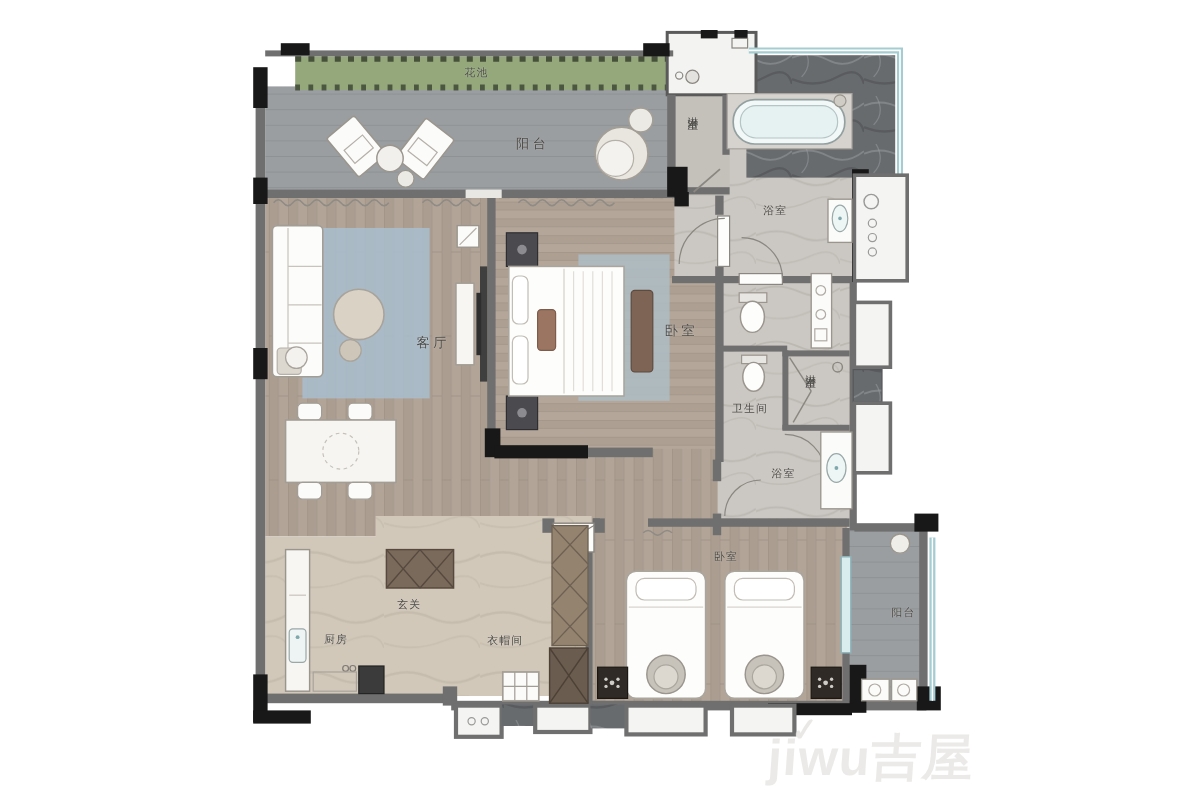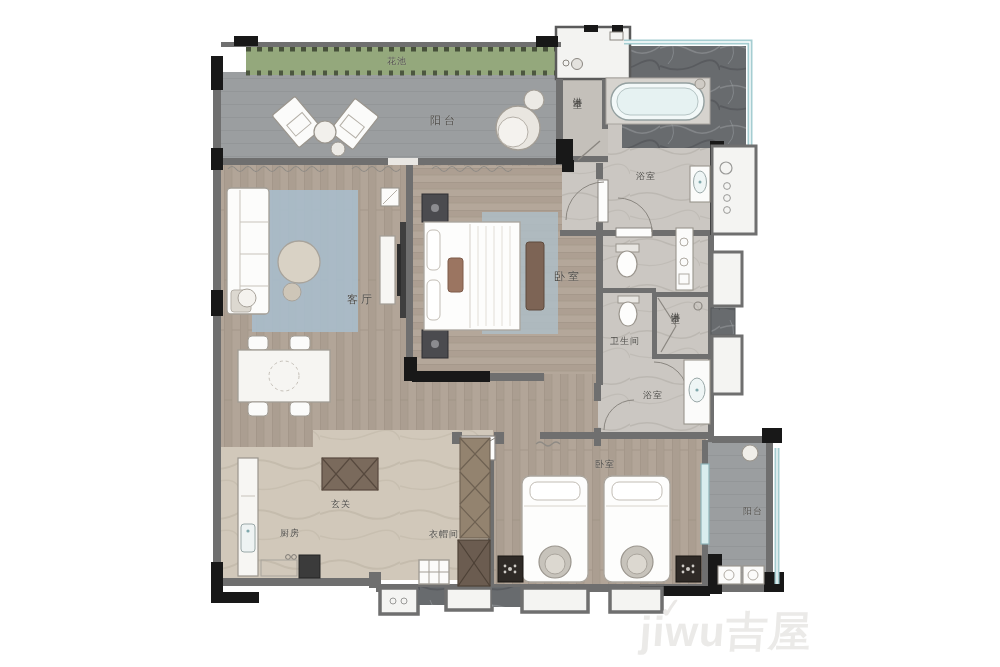--- a/index.html
+++ b/index.html
@@ -424,28 +424,28 @@
       <rect x="743" y="566" width="21" height="18" fill="#fbfbfa" stroke="#9a958d" stroke-width="1.1"></rect>
       <circle cx="753" cy="575" r="5" fill="none" stroke="#b0aba3" stroke-width="1"></circle>
     </g>
   </g>
 </svg>
 
 <div class="room-label small" style="left:397px;top:61px">花池</div>
 <div class="room-label" style="left:444px;top:120px">阳台</div>
 <div class="room-label vertical" style="left:577px;top:90px;transform:translate(-50%,0)">淋浴室</div>
 <div class="room-label small" style="left:646px;top:176px">浴室</div>
-<div class="room-label" style="left:361px;top:299px">客厅</div>
+<div class="room-label" style="left:361px;top:286px">客厅</div>
 <div class="room-label" style="left:568px;top:276px">卧室</div>
 <div class="room-label small" style="left:625px;top:341px">卫生间</div>
 <div class="room-label vertical" style="left:675px;top:305px;transform:translate(-50%,0)">淋浴室</div>
 <div class="room-label small" style="left:653px;top:395px">浴室</div>
 <div class="room-label small" style="left:341px;top:504px">玄关</div>
-<div class="room-label small" style="left:290px;top:533px">厨房</div>
-<div class="room-label small" style="left:444px;top:534px">衣帽间</div>
+<div class="room-label small" style="left:280px;top:533px">厨房</div>
+<div class="room-label small" style="left:421px;top:534px">衣帽间</div>
 <div class="room-label small" style="left:605px;top:464px">卧室</div>
 <div class="room-label small" style="left:753px;top:511px">阳台</div>
 
 <div class="watermark">
   <span class="check">✓</span><span>jiwu</span><span>吉屋</span>
 </div>
 
 </div>
 
 </body></html>

